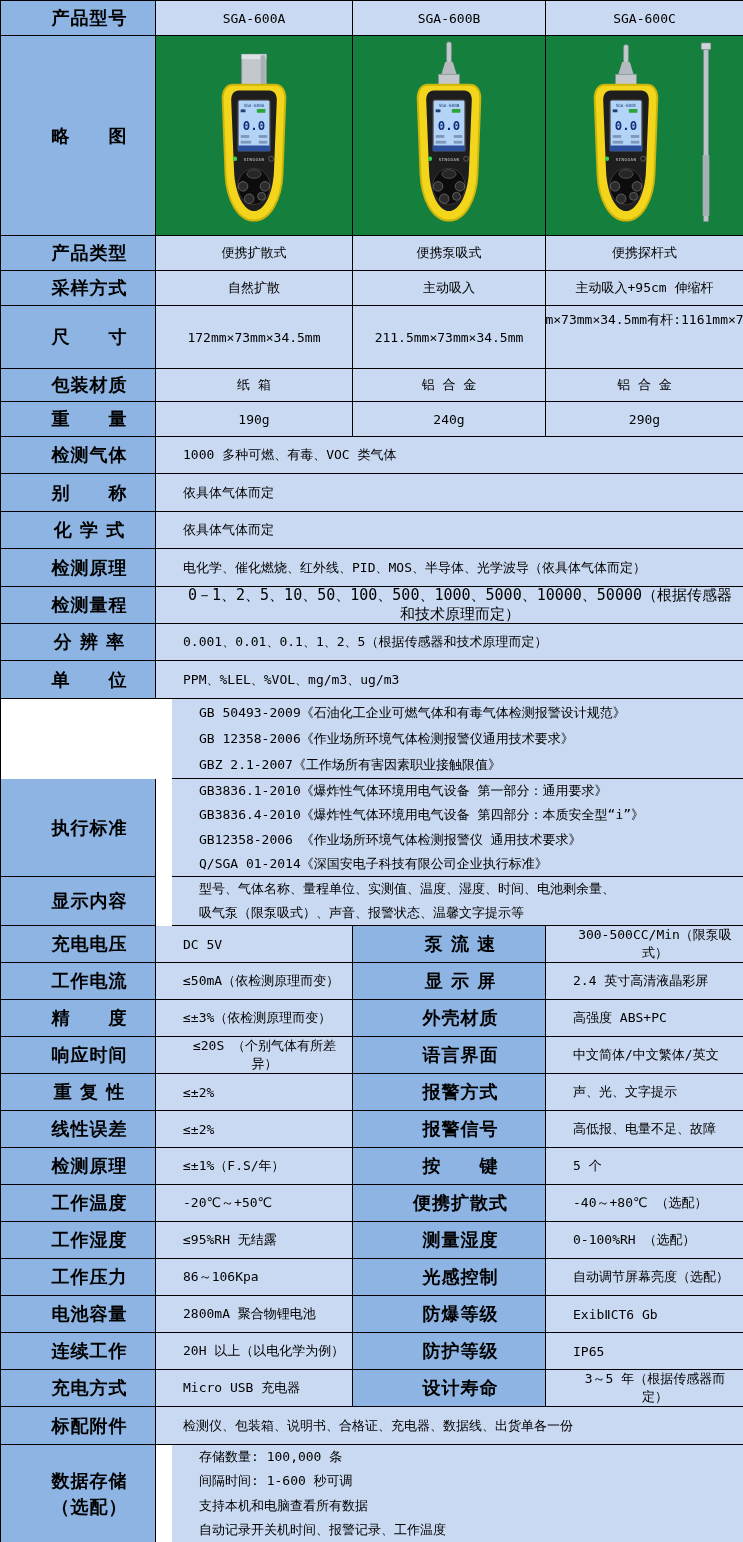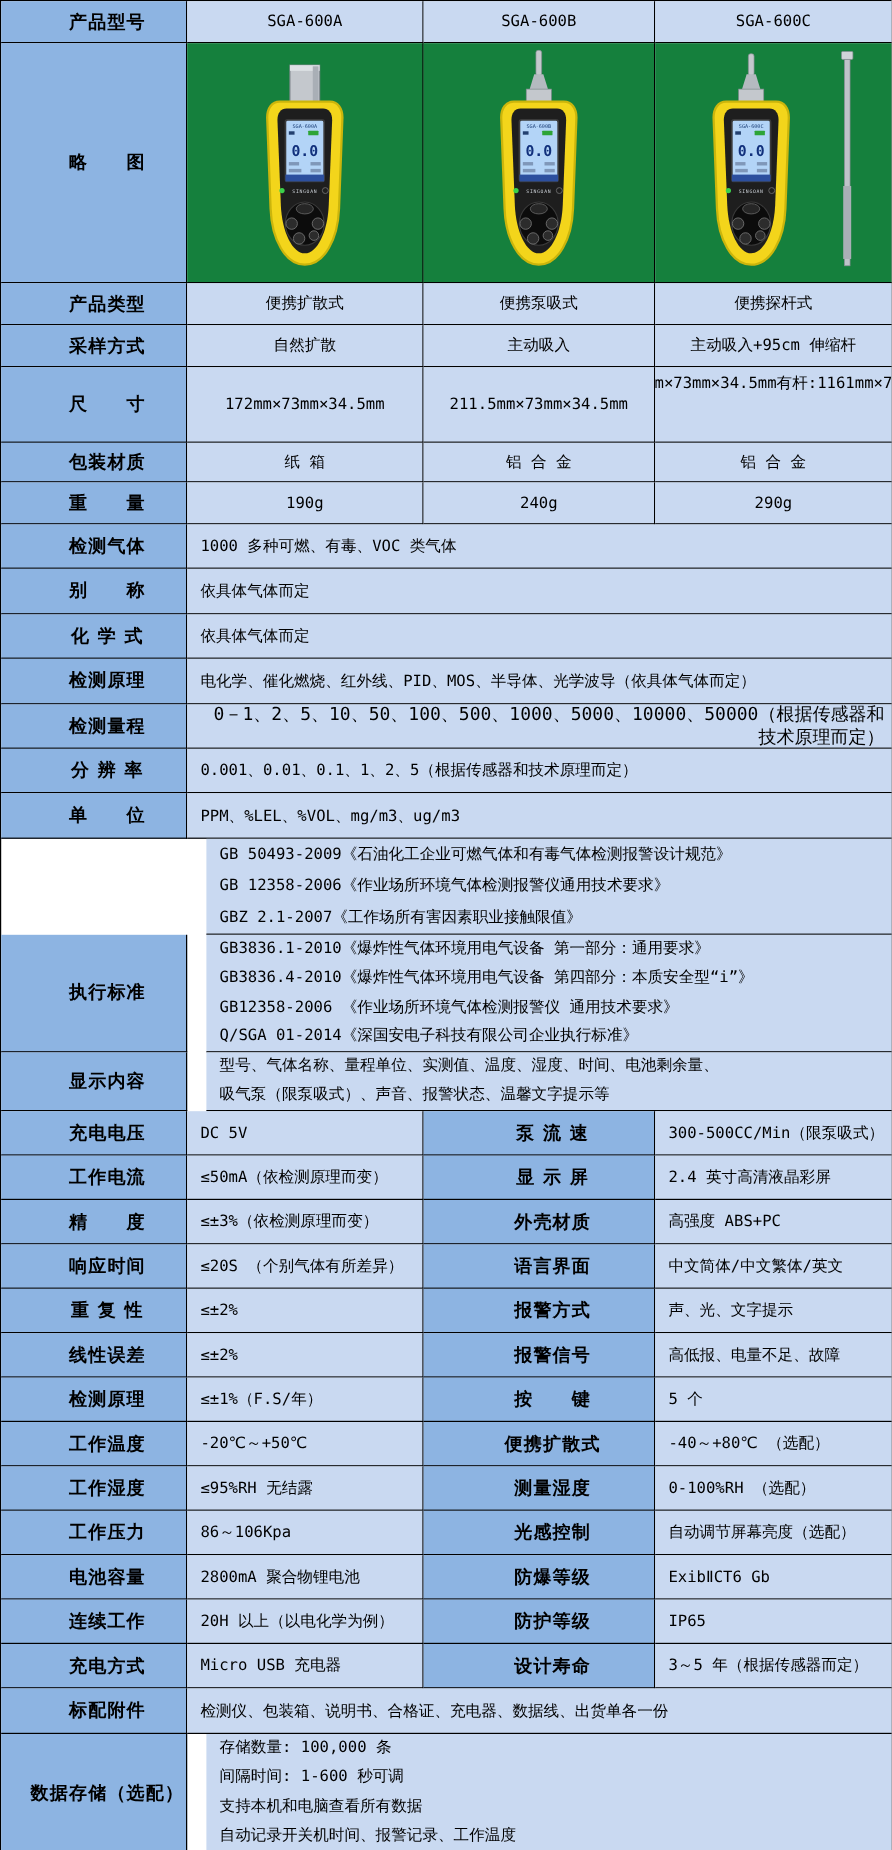--- a/index.html
+++ b/index.html
@@ -2,28 +2,28 @@
 <html lang="zh"><head>
 <meta charset="utf-8">
 <style>
   html,body{margin:0;padding:0;background:#ffffff;}
   body{font-family:"DejaVu Sans",sans-serif;color:#000;}
   .tbl{width:743px;border-top:1px solid #000;border-left:1px solid #000;}
   .row{display:grid;grid-template-columns:155px 197px 193px 198px;}
   .cell{border-right:1px solid #000;border-bottom:1px solid #000;box-sizing:border-box;
         background:#C9D9F1;display:flex;align-items:center;justify-content:center;
         overflow:hidden;font-size:13px;font-family:"DejaVu Sans Mono","DejaVu Sans",monospace;}
-  .lbl{background:#8DB4E2;font-weight:bold;font-size:15px;letter-spacing:1px;
+  .lbl{background:#8DB4E2;font-weight:bold;font-size:18px;letter-spacing:1px;
        font-family:"DejaVu Sans",sans-serif;text-align:center;padding-left:23px;}
-  .left{justify-content:flex-start;padding-left:11px;padding-right:6px;text-align:right;}
+  .left{justify-content:flex-start;padding-left:27px;padding-right:6px;text-align:center;}
   .sp3{grid-column:2/5;}
   .lines{flex-direction:column;align-items:flex-start;justify-content:center;margin-left:16px;}
   .lines span{display:block;line-height:24.5px;white-space:nowrap;}
   .lines3 span{line-height:26px;}
-  .col{flex-direction:row;line-height:26px;}
+  .col{flex-direction:column;line-height:26px;}
   .dim3{align-items:flex-start;justify-content:center;padding-left:8px;}
   .dim3 span{line-height:28px;white-space:nowrap;}
   .h33{height:33px}.h35{height:35px}.h37{height:37px}.h38{height:38px}.h49{height:49px}
   .h63{height:63px}.h80{height:80px}.h98{height:98px}.h200{height:200px}
   .imgcell{background:#15803d;}
   .devwrap{display:flex;align-items:center;justify-content:center;gap:4px;height:100%;}
 </style>
 </head>
 <body>
 

